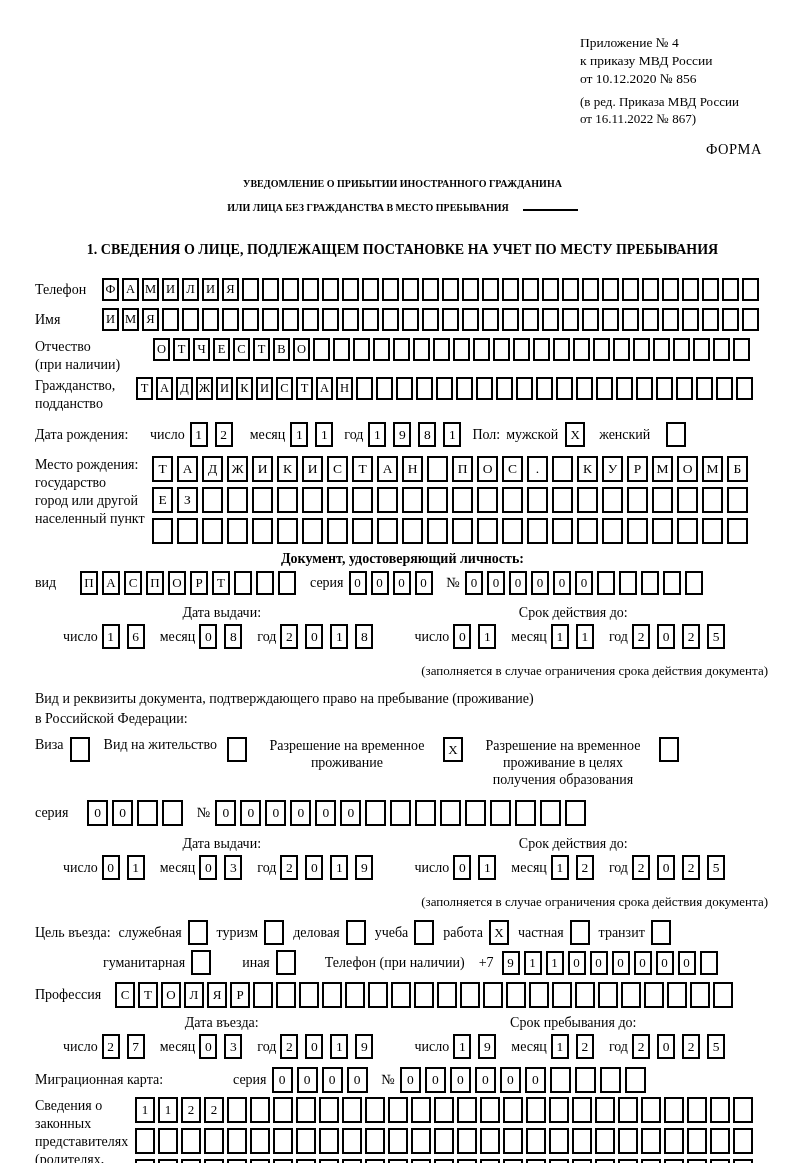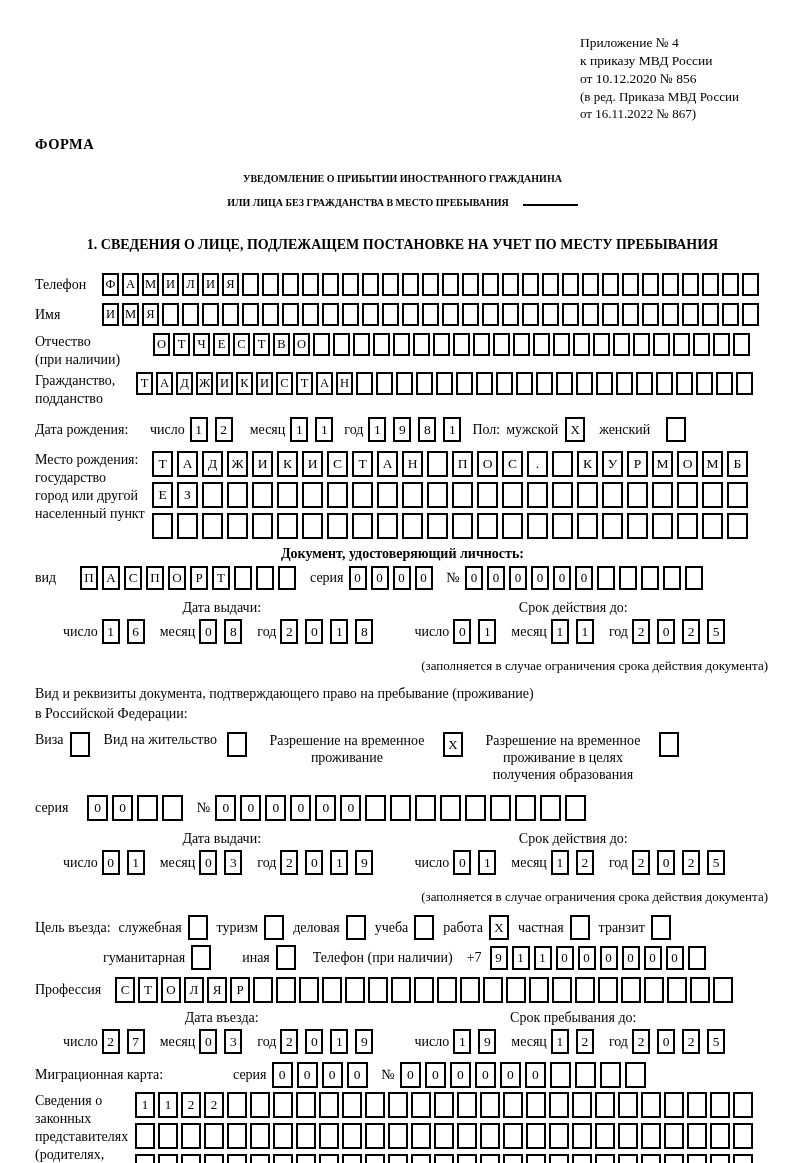--- a/index.html
+++ b/index.html
@@ -3,22 +3,22 @@
 <meta charset="utf-8">
 <style>
   html,body { margin:0; padding:0; background:#fff; }
   .page {
     width:800px; height:1163px; box-sizing:border-box;
     background:#fff; color:#000;
     font-family:"Liberation Serif", serif; font-size:14px;
     padding:34px 30px 14px 35px; overflow:hidden; position:relative;
   }
   .top-note { margin-left:auto; width:190px; line-height:18px; font-size:13.5px; }
-  .top-note .edition { font-size:13px; line-height:17px; }
-  .forma { text-align:left; font-weight:bold; padding-right:8px; margin-top:14px; font-size:14.5px; letter-spacing:.5px; }
+  .top-note .edition { margin-top:5px; font-size:13px; line-height:17px; }
+  .forma { text-align:right; font-weight:normal; padding-right:8px; margin-top:14px; font-size:14.5px; letter-spacing:.5px; }
   .title { text-align:center; font-weight:bold; font-size:10px; line-height:24px; margin-top:14px; }
   .blank-line { display:inline-block; width:55px; border-bottom:2px solid #000; margin-left:14px; height:12px; }
   .section-heading { text-align:center; font-weight:bold; font-size:14px; margin-top:22px; margin-bottom:20px; }
 
   .row { display:flex; align-items:center; margin-bottom:7px; }
   .row-top { align-items:flex-start; }
   .lbl { flex:0 0 auto; }
   .lbl-block { flex:0 0 auto; line-height:18px; }
   .w67{width:67px;} .w118{width:118px;} .w101{width:101px;} .w117{width:117px;}
   .w80{width:80px;} .w45{width:45px;} .w150{width:158px;} .w100{width:100px;}
@@ -584,21 +584,21 @@
 
   <div class="row purpose indent68">
     <span class="p-opt">
         <span>гуманитарная</span>
         <span class="cb"></span>
       </span>
     <span class="p-opt" style="margin-left:22px;">
         <span>иная</span>
         <span class="cb"></span>
       </span>
-    <span style="margin-left:8px;">Телефон (при наличии)</span>
+    <span style="margin-left:20px;">Телефон (при наличии)</span>
     <span class="phone-prefix">+7</span>
     <span class="cells cells-sm2">
         <span class="cell">9</span>
         <span class="cell">1</span>
         <span class="cell">1</span>
         <span class="cell">0</span>
         <span class="cell">0</span>
         <span class="cell">0</span>
         <span class="cell">0</span>
         <span class="cell">0</span>

